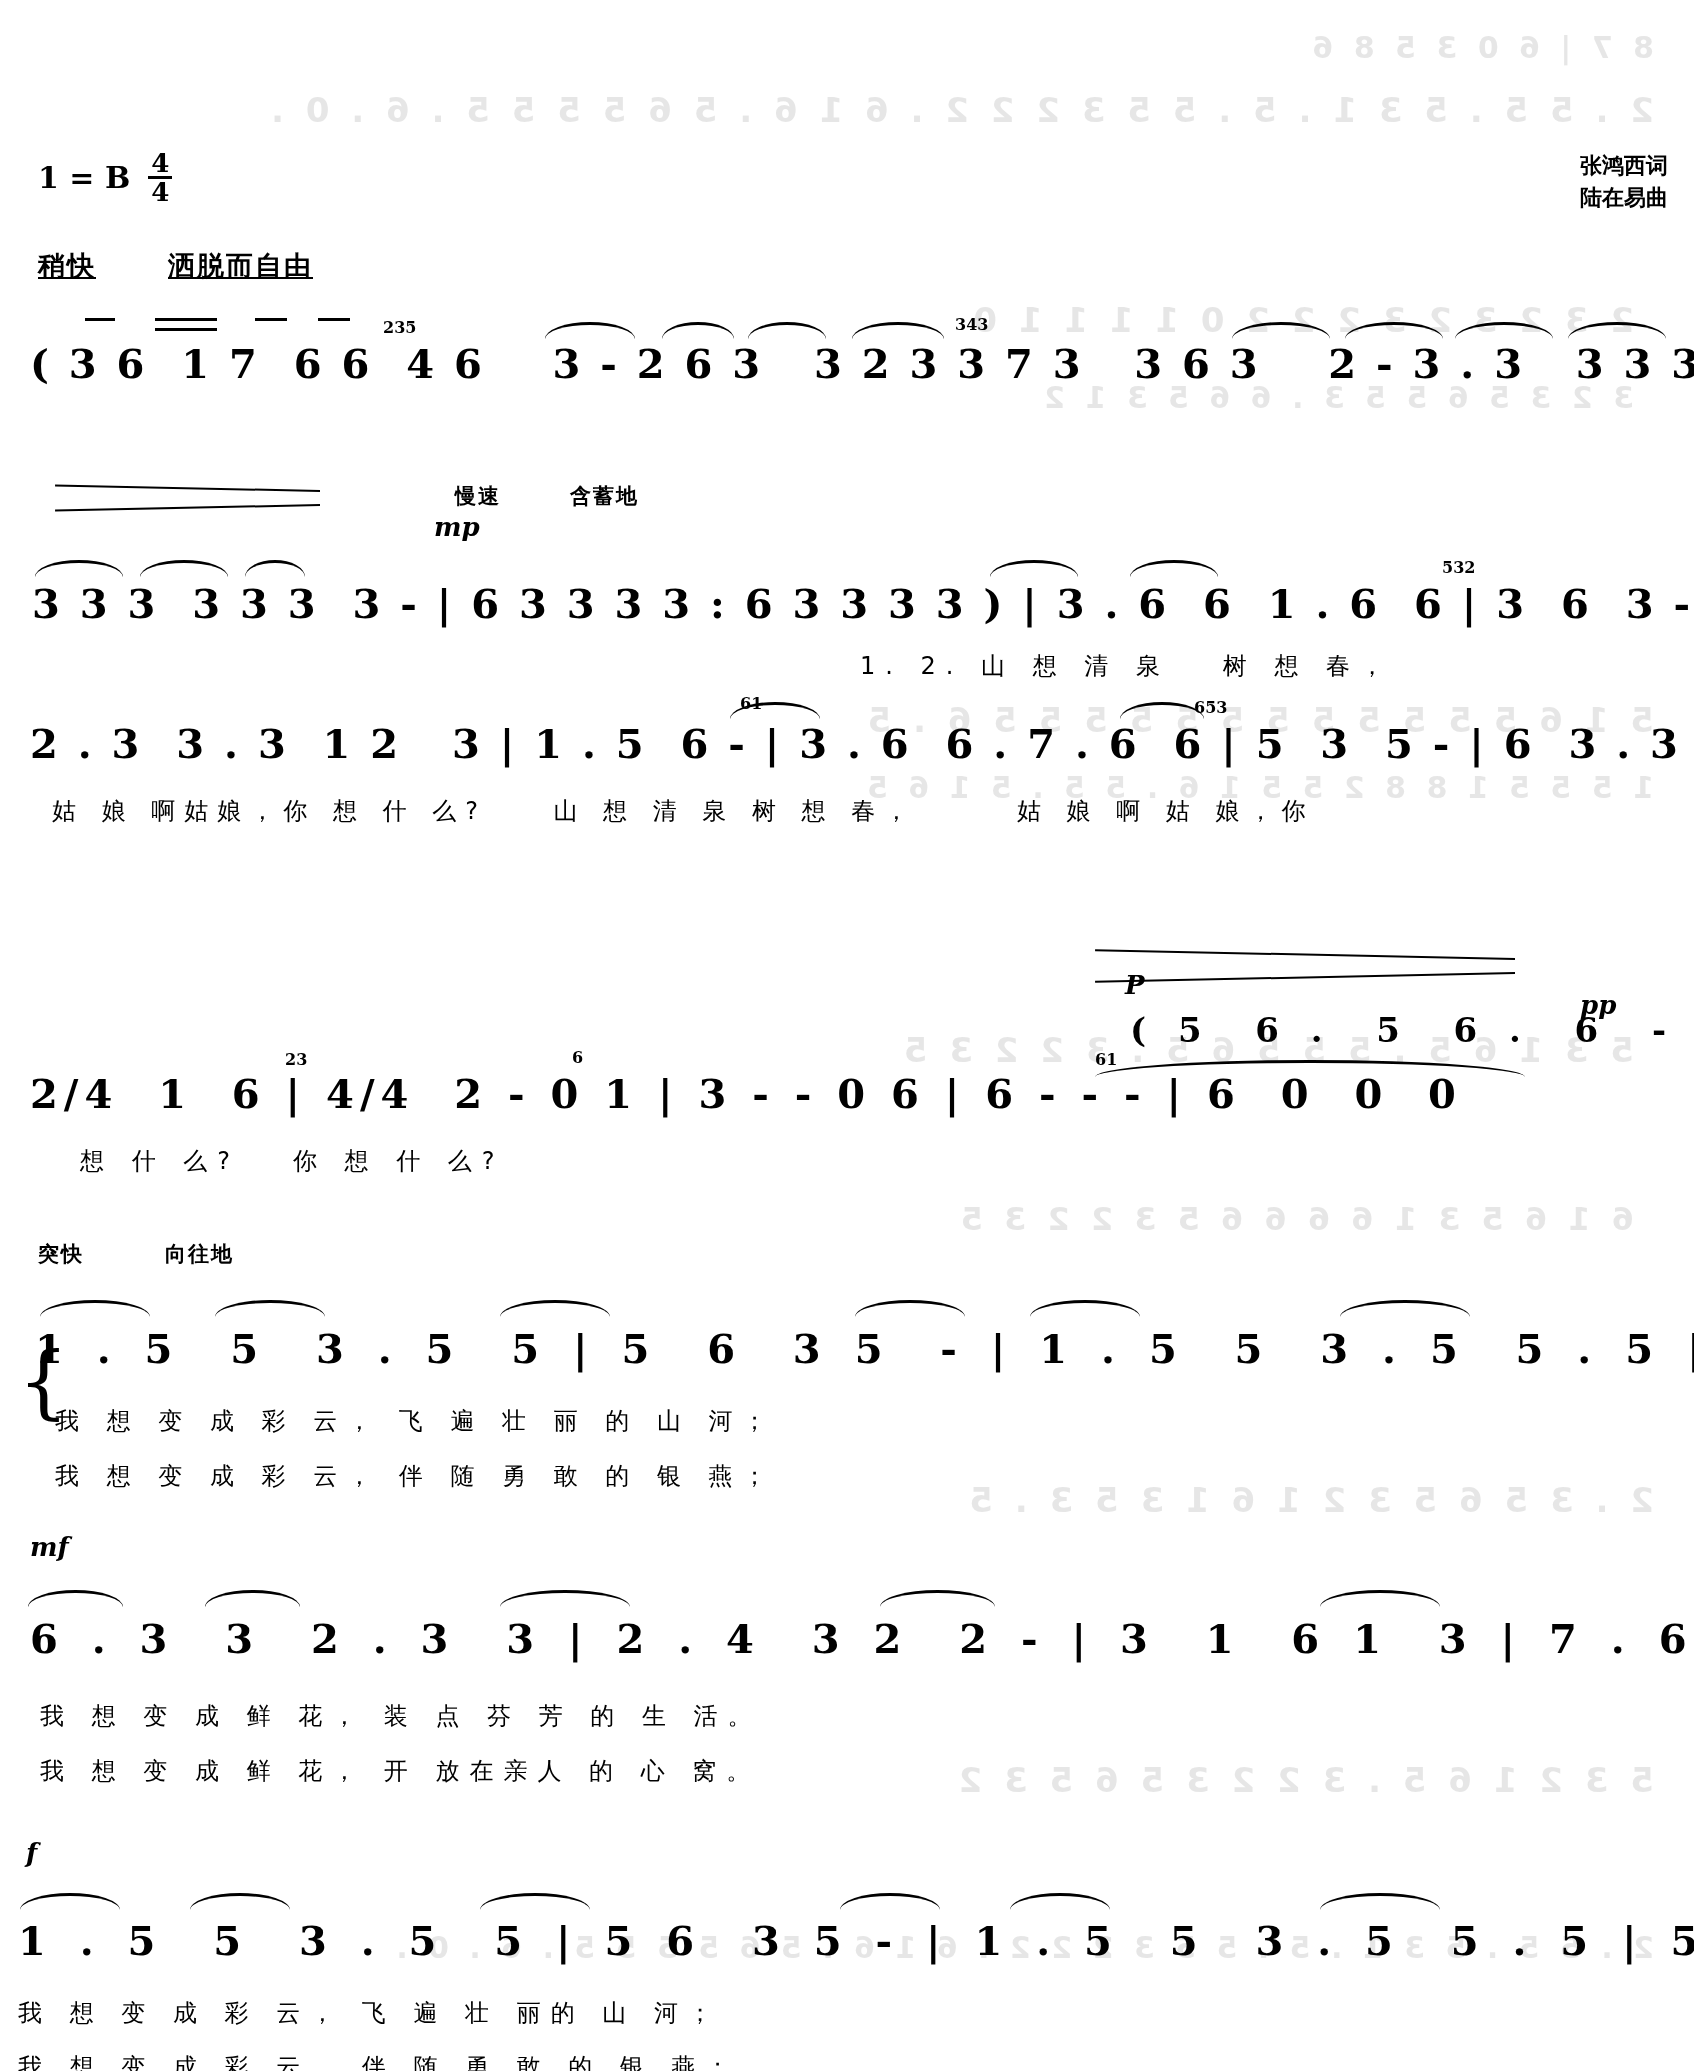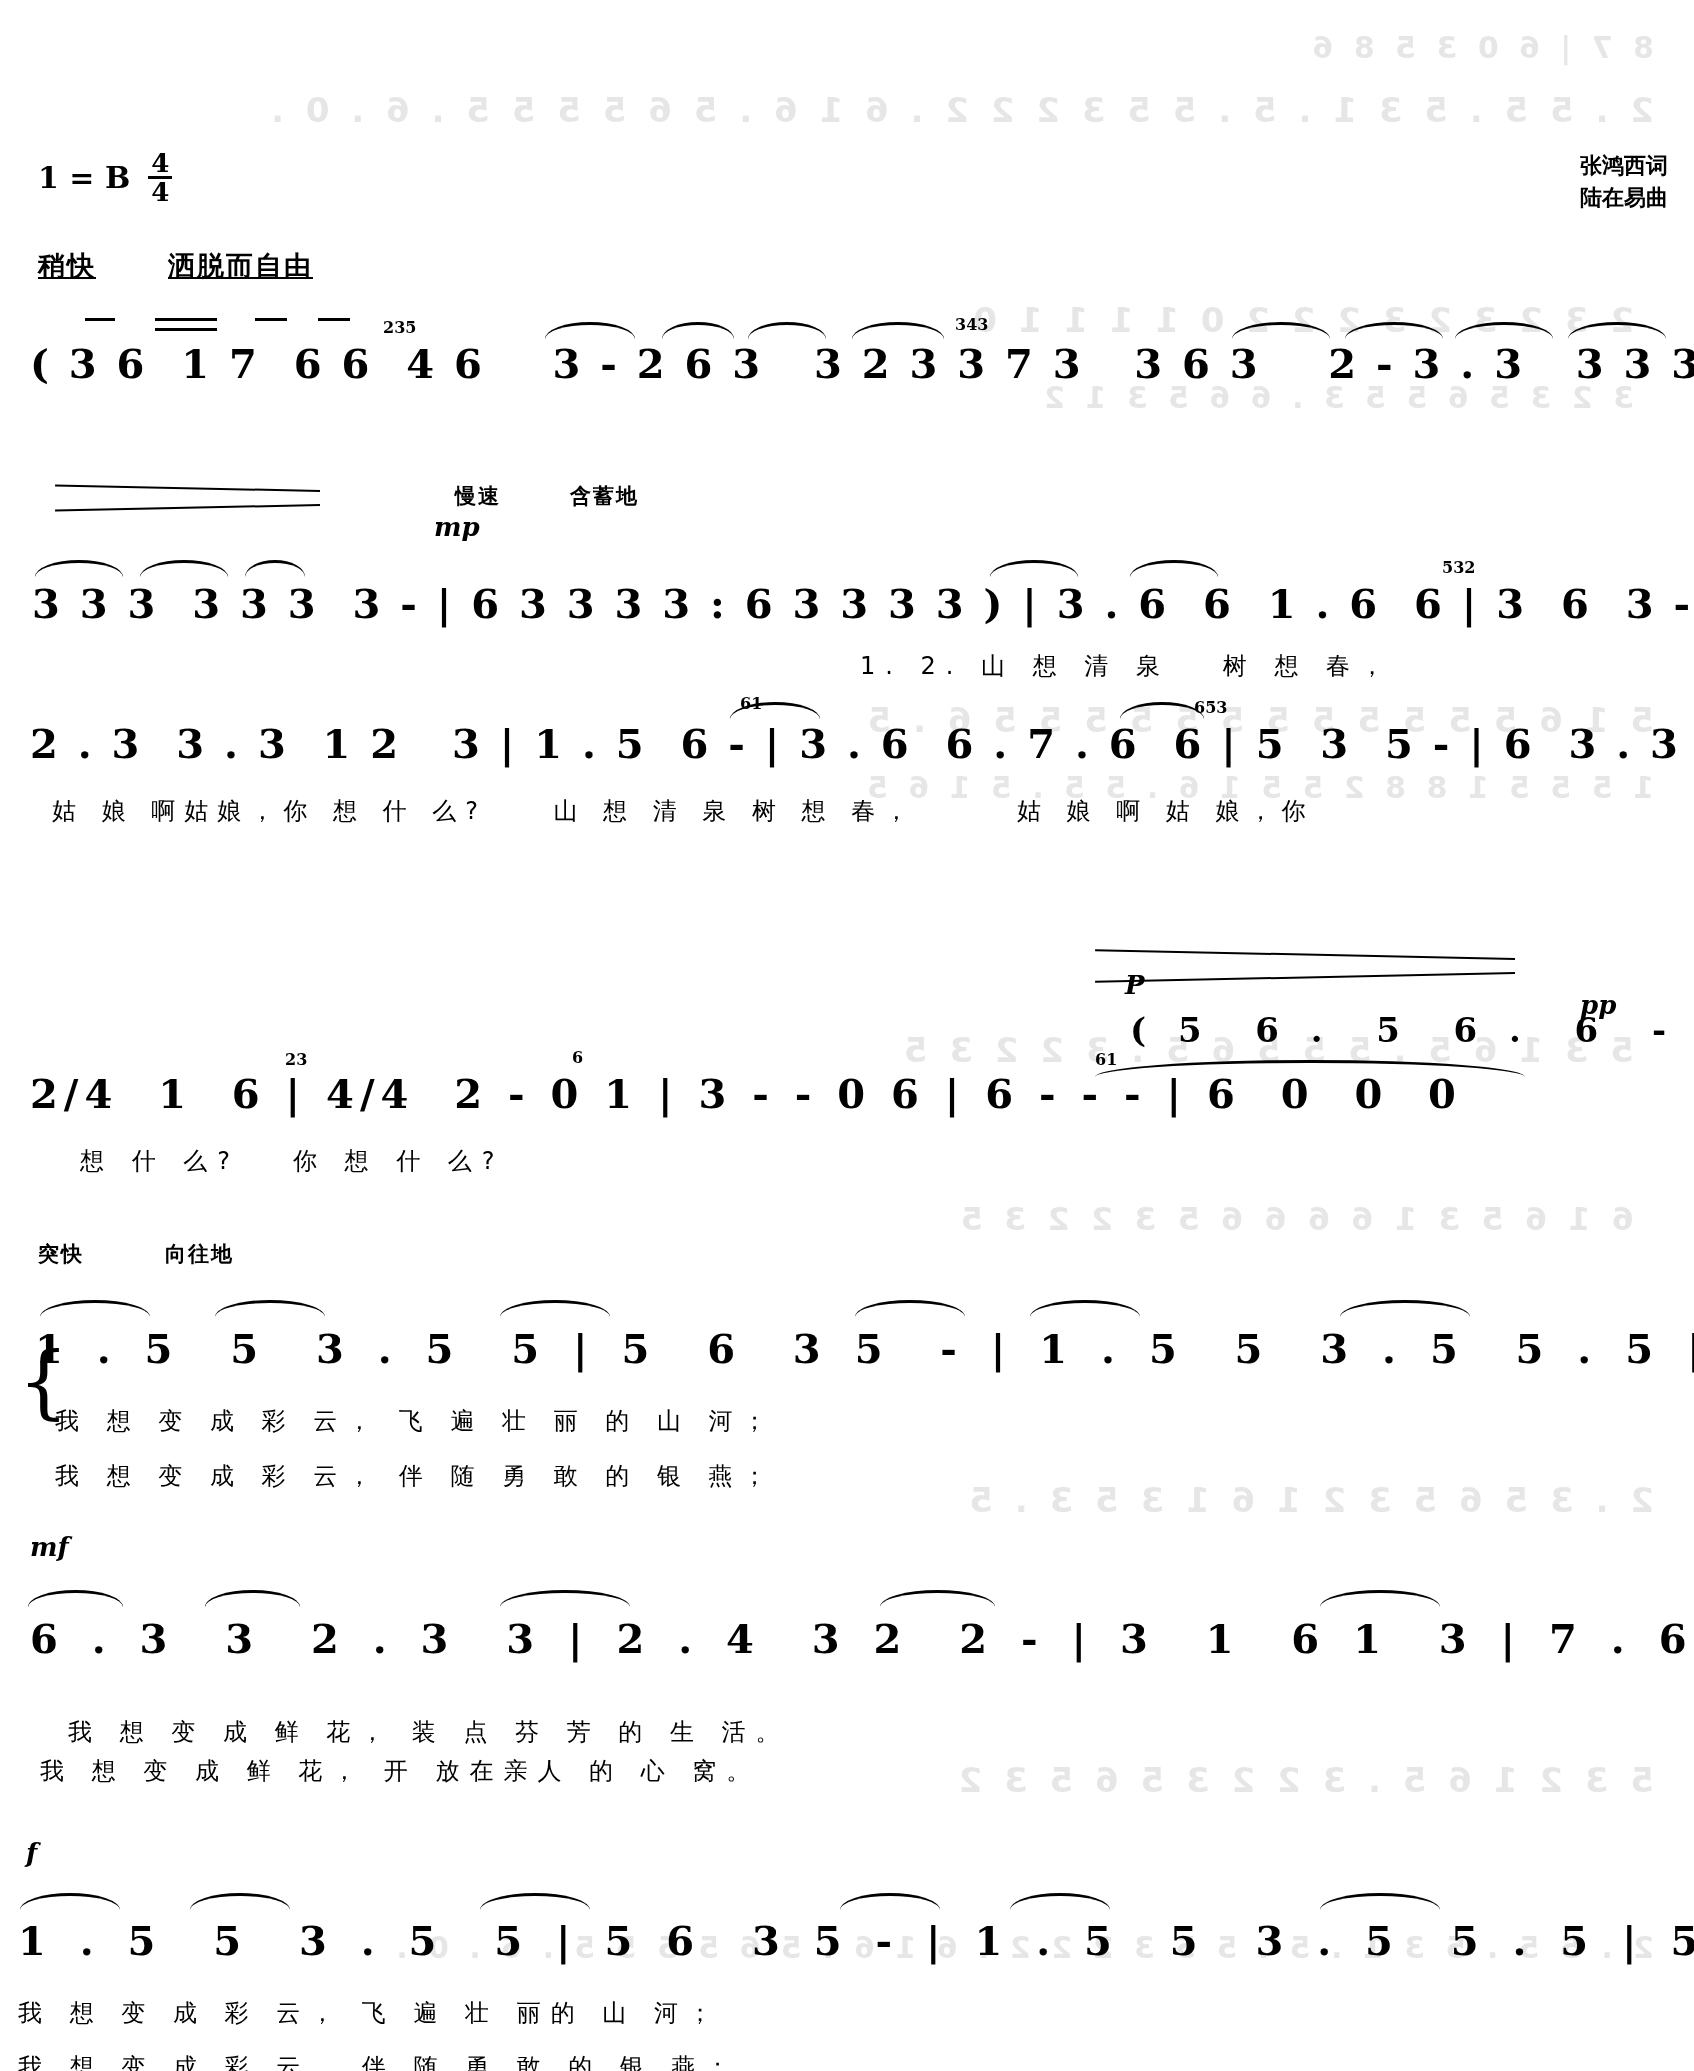--- a/index.html
+++ b/index.html
@@ -286,21 +286,21 @@
   <div class="dyn" style="left:30px; top:1532px;">mf</div>
   <div class="row" style="top:1570px;">
     <div class="slur" style="left:28px;  top:20px; width:95px;"></div>
     <div class="slur" style="left:205px; top:20px; width:95px;"></div>
     <div class="slur" style="left:500px; top:20px; width:130px;"></div>
     <div class="slur" style="left:880px; top:20px; width:115px;"></div>
     <div class="slur" style="left:1320px;top:20px; width:120px;"></div>
 
     <div class="notes" style="left:30px; top:45px; letter-spacing:10px;">6 . 3  3  2 . 3  3 | 2 . 4  3 2  2 - | 3  1  6 1  3 | 7 . 6 . 5  6 .</div>
 
-    <div class="lyrics" style="left:40px; top:146px; letter-spacing:10px;margin-left:28px;">我 想 变 成 鲜 花， 装 点 芬 芳 的 生 活。</div>
+    <div class="lyrics" style="left:40px; top:130px; letter-spacing:10px;">我 想 变 成 鲜 花， 装 点 芬 芳 的 生 活。</div>
     <div class="lyrics" style="left:40px; top:185px; letter-spacing:10px;">我 想 变 成 鲜 花， 开 放在亲人 的 心 窝。</div>
   </div>
 
   <div class="dyn" style="left:26px; top:1838px;">f</div>
   <div class="row" style="top:1875px;">
     <div class="slur" style="left:20px;  top:18px; width:100px;"></div>
     <div class="slur" style="left:190px; top:18px; width:100px;"></div>
     <div class="slur" style="left:480px; top:18px; width:110px;"></div>
     <div class="slur" style="left:840px; top:18px; width:100px;"></div>
     <div class="slur" style="left:1010px;top:18px; width:100px;"></div>

